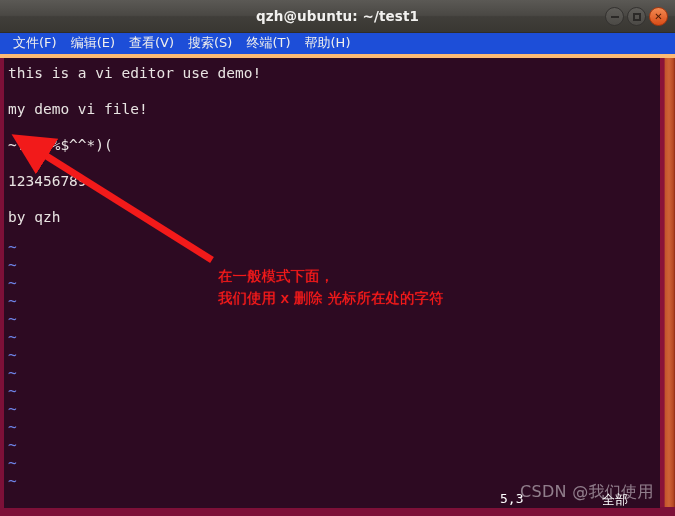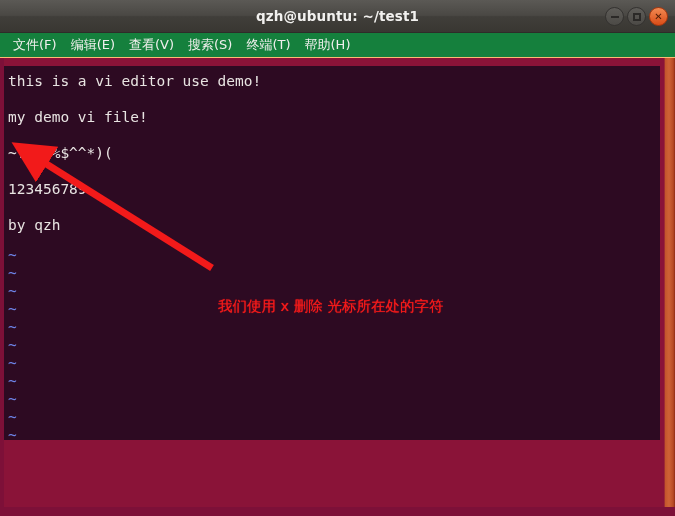--- a/index.html
+++ b/index.html
@@ -89,22 +89,22 @@
     transform: translate(-50%, -50%);
     box-sizing: border-box;
   }
 
   
   .menubar {
     position: absolute;
     left: 0; top: 33px;
     width: 675px;
     height: 25px;
-    background: #15803d;
-    border-bottom: 1px solid #fdba74;
+    background: #1d4ed8;
+    border-bottom: 4px solid #fdba74;
     display: flex;
     align-items: center;
     padding-left: 6px;
     box-sizing: border-box;
   }
   .menu-item {
     color: #f0efed;
     font-size: 13px;
     padding: 2px 7px 3px 7px;
     font-family: "DejaVu Sans", sans-serif;
@@ -117,24 +117,23 @@
     left: 0; top: 58px;
     width: 675px;
     height: 458px;
     background: #8a1338;
     box-sizing: border-box;
   }
   .term-screen {
     position: absolute;
     left: 4px; top: 0px;
     width: 656px;
-    height: 374px;
+    height: 450px;
     background: #2d0a22;
     overflow: hidden;
-    margin-top: 8px;
   }
   .right-strip {
     position: absolute;
     right: 0; top: 0;
     width: 12px;
     height: 458px;
     background: linear-gradient(to right, #8a1338 0%, #8a1338 8%, #c4562c 20%, #cf6336 50%, #b84a24 85%, #8f2b14 100%);
   }
   .bottom-strip {
     position: absolute;
@@ -265,20 +264,21 @@
 
       <svg id="arrow-svg" viewBox="0 0 656 450">
         <defs>
           <marker id="ahead" markerWidth="7" markerHeight="7" refX="1.2" refY="3" orient="auto">
             <path d="M0,0 L0,6 L6,3 z" fill="#f21a1a"></path>
           </marker>
         </defs>
         <line id="arrow-line" x1="208" y1="202" x2="36" y2="94" stroke="#f21a1a" stroke-width="7" marker-end="url(#ahead)"></line>
       </svg>
 
+      <div class="anno" style="left:214px; top:207px">在一般模式下面，</div>
       <div class="anno" style="left:214px; top:229px">我们使用 x 删除 光标所在处的字符</div>
 
       <div class="status" style="left:496px; top:433px">5,3</div>
       <div class="status" style="left:598px; top:433px">全部</div>
 
       <div class="watermark" style="left:516px; top:424px">CSDN @我们使用</div>
 
     </div>
   </div>
 

